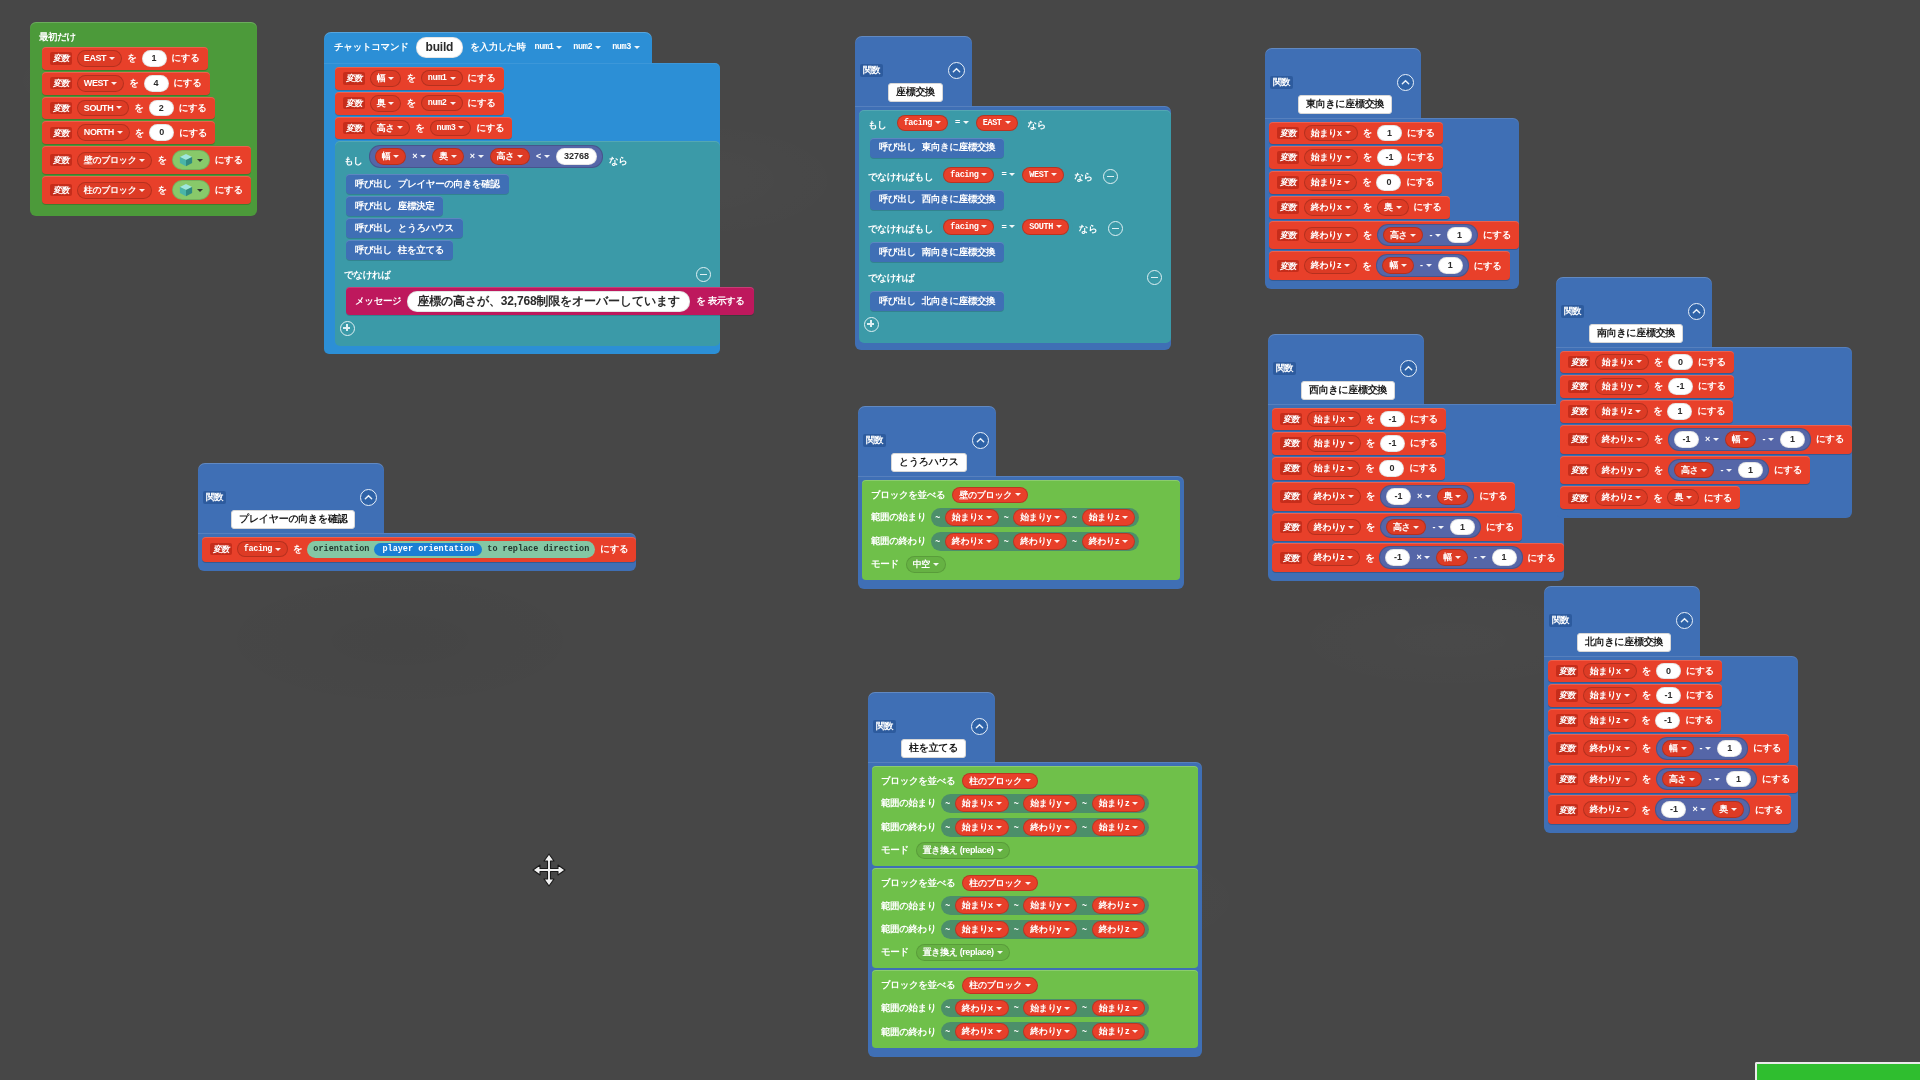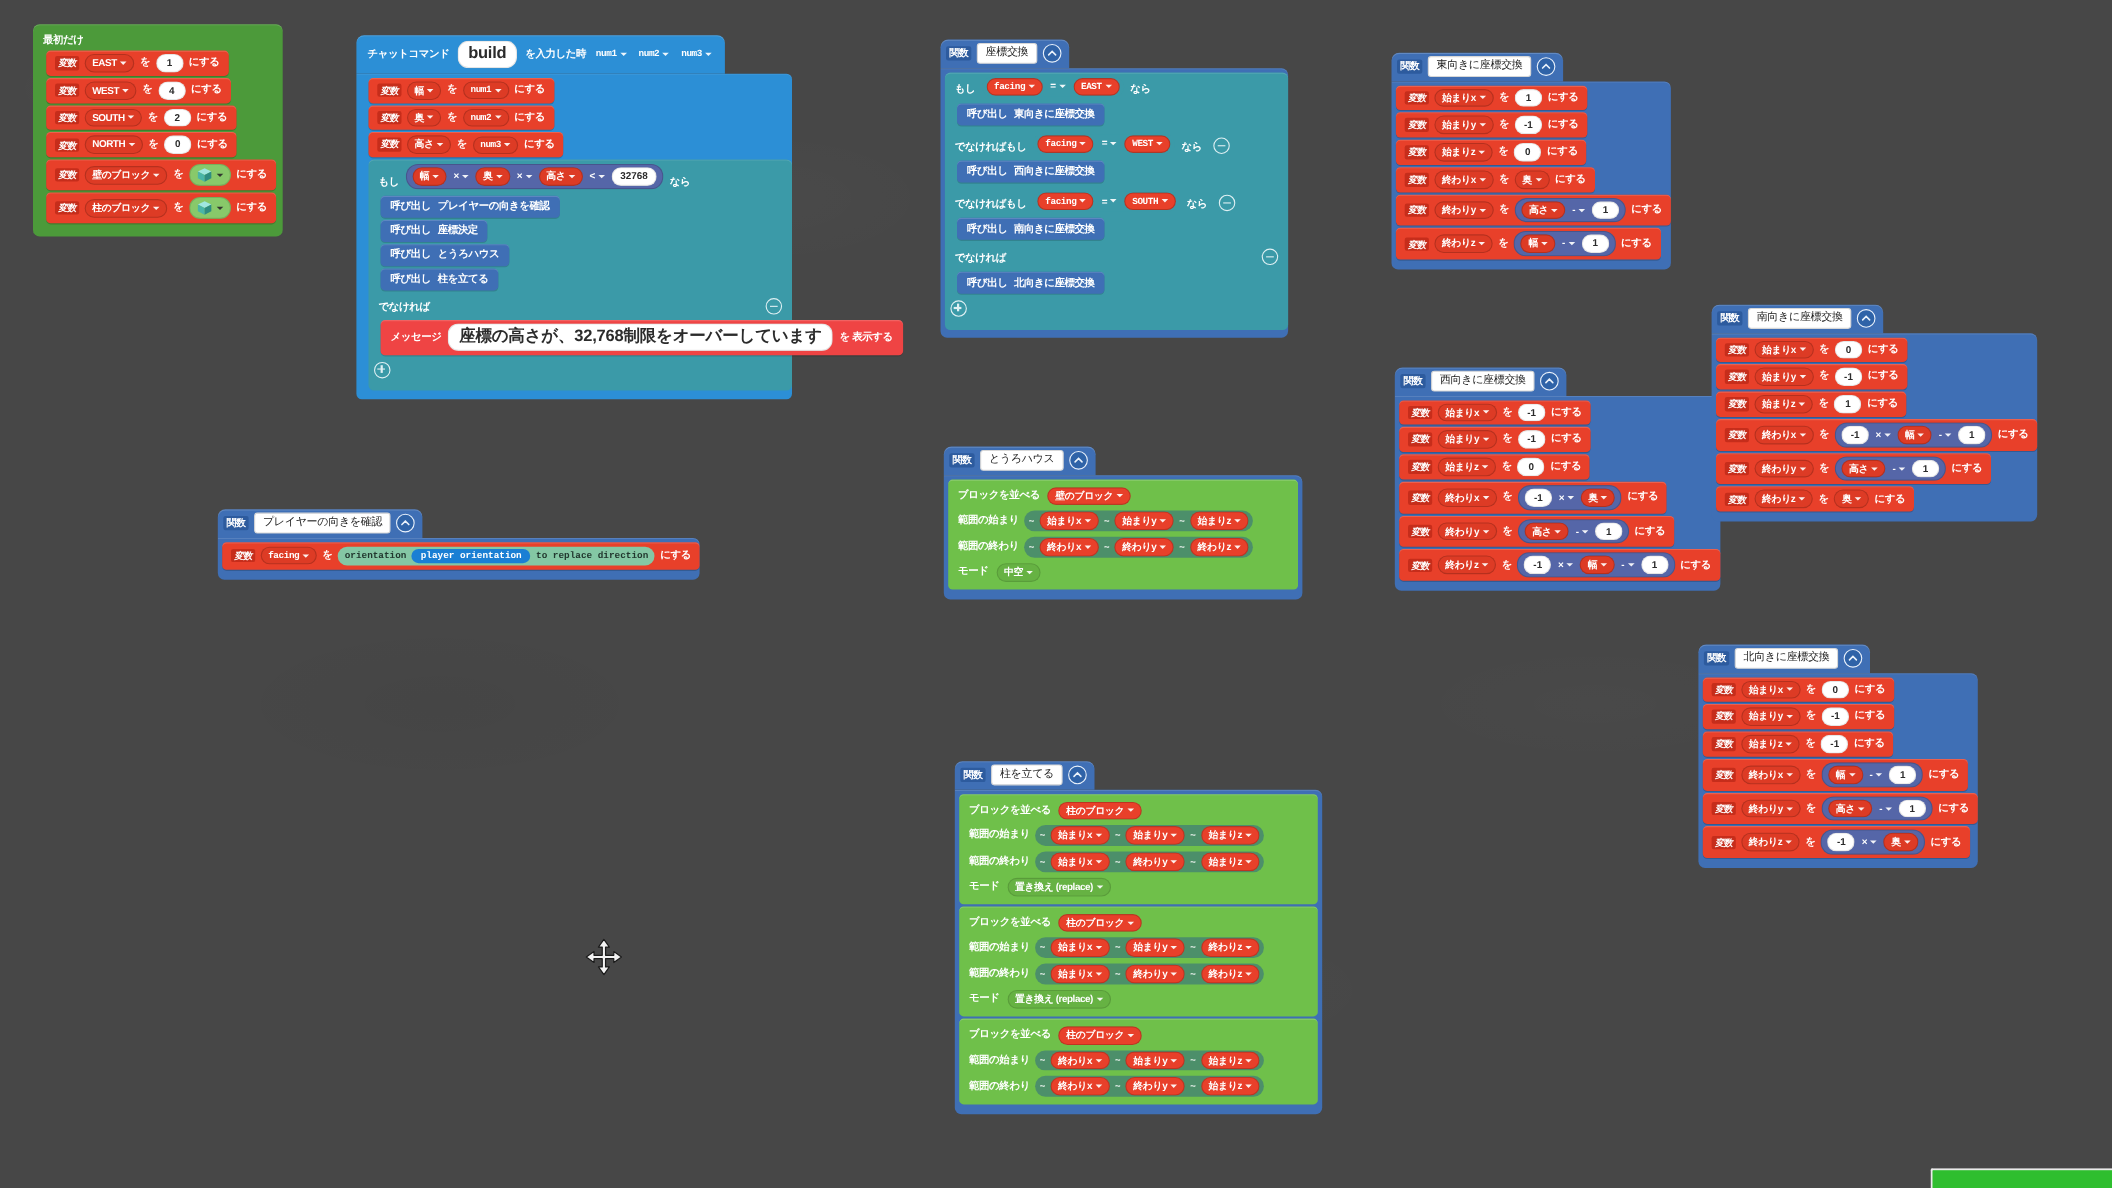--- a/index.html
+++ b/index.html
@@ -26,23 +26,23 @@
   .fn-hat{
     position:relative;display:inline-flex;align-items:center;gap:5px;
     background:#3F6FB5;border-radius:7px 7px 0 0;
     padding:3px 7px 4px 5px;box-shadow:inset 0 1px 0 rgba(255,255,255,.18);
   }
   .fn-kw{
     font-size:9px;color:#ffffff;font-weight:bold;background:#2D5B9E;
     padding:2px 3px;border-radius:2px;line-height:1;letter-spacing:-.5px;
   }
   .fn-name{
-    background:#ffffff;color:#1b1b1b;font-size:10px;font-weight:normal;
+    background:#ffffff;color:#1b1b1b;font-size:10px;font-weight:bold;
     padding:2px 7px;border-radius:3px;line-height:1.25;white-space:nowrap;
-    border:1px solid #d7d7d7;letter-spacing:-.3px;
+    border:1px solid #d7d7d7;letter-spacing:-.3px;margin-top:44px;
   }
   .fn-collapse{
     width:15px;height:15px;border-radius:50%;background:#2F63A8;
     display:inline-flex;align-items:center;justify-content:center;
     border:1.5px solid #e9f1fb;
   }
   .fn-collapse svg{display:block;}
   .fn-body{
     background:#3F6FB5;border-radius:0 6px 6px 6px;
     padding:4px 0 7px 4px;position:relative;
@@ -84,21 +84,21 @@
   .caret.dark{border-top-color:#2b2b2b;}
 
   
   .num{
     background:#fff;color:#2b2b2b;font-size:9px;font-weight:bold;
     border-radius:10px;padding:2px 7px;min-width:9px;text-align:center;
     line-height:1.2;border:1px solid rgba(0,0,0,.1);
   }
   
   .txt{
-    background:#fff;color:#2b2b2b;font-size:15px;font-weight:bold;
+    background:#fff;color:#2b2b2b;font-size:12px;font-weight:bold;
     border-radius:10px;padding:2px 9px;line-height:1.25;
     border:1px solid rgba(0,0,0,.1);letter-spacing:-.2px;
   }
   
   .op{
     display:inline-flex;align-items:center;gap:4px;
     background:#5566A8;border-radius:11px;padding:2px 5px;
     border:1px solid rgba(0,0,0,.16);
   }
   
@@ -372,21 +372,21 @@
           <div class="callrow">
             <span class="lbl">呼び出し</span>
             <span class="lbl">柱を立てる</span>
           </div>
         </div>
         <div class="chead" style="justify-content:space-between;padding:3px 9px;">
           <span class="lbl">でなければ</span>
           <span class="minus"></span>
         </div>
         <div class="cbody">
-          <div class="callrow" style="background:#ef4444;justify-content:space-between;">
+          <div class="callrow" style="background:#be185d;justify-content:space-between;">
             <span class="lbl">メッセージ</span>
             <span class="txt">座標の高さが、32,768制限をオーバーしています</span>
             <span class="lbl">を 表示する</span>
           </div>
         </div>
         <div style="padding:0 9px 4px 0;">
           <span class="plus"></span>
         </div>
       </div>
     </div>

